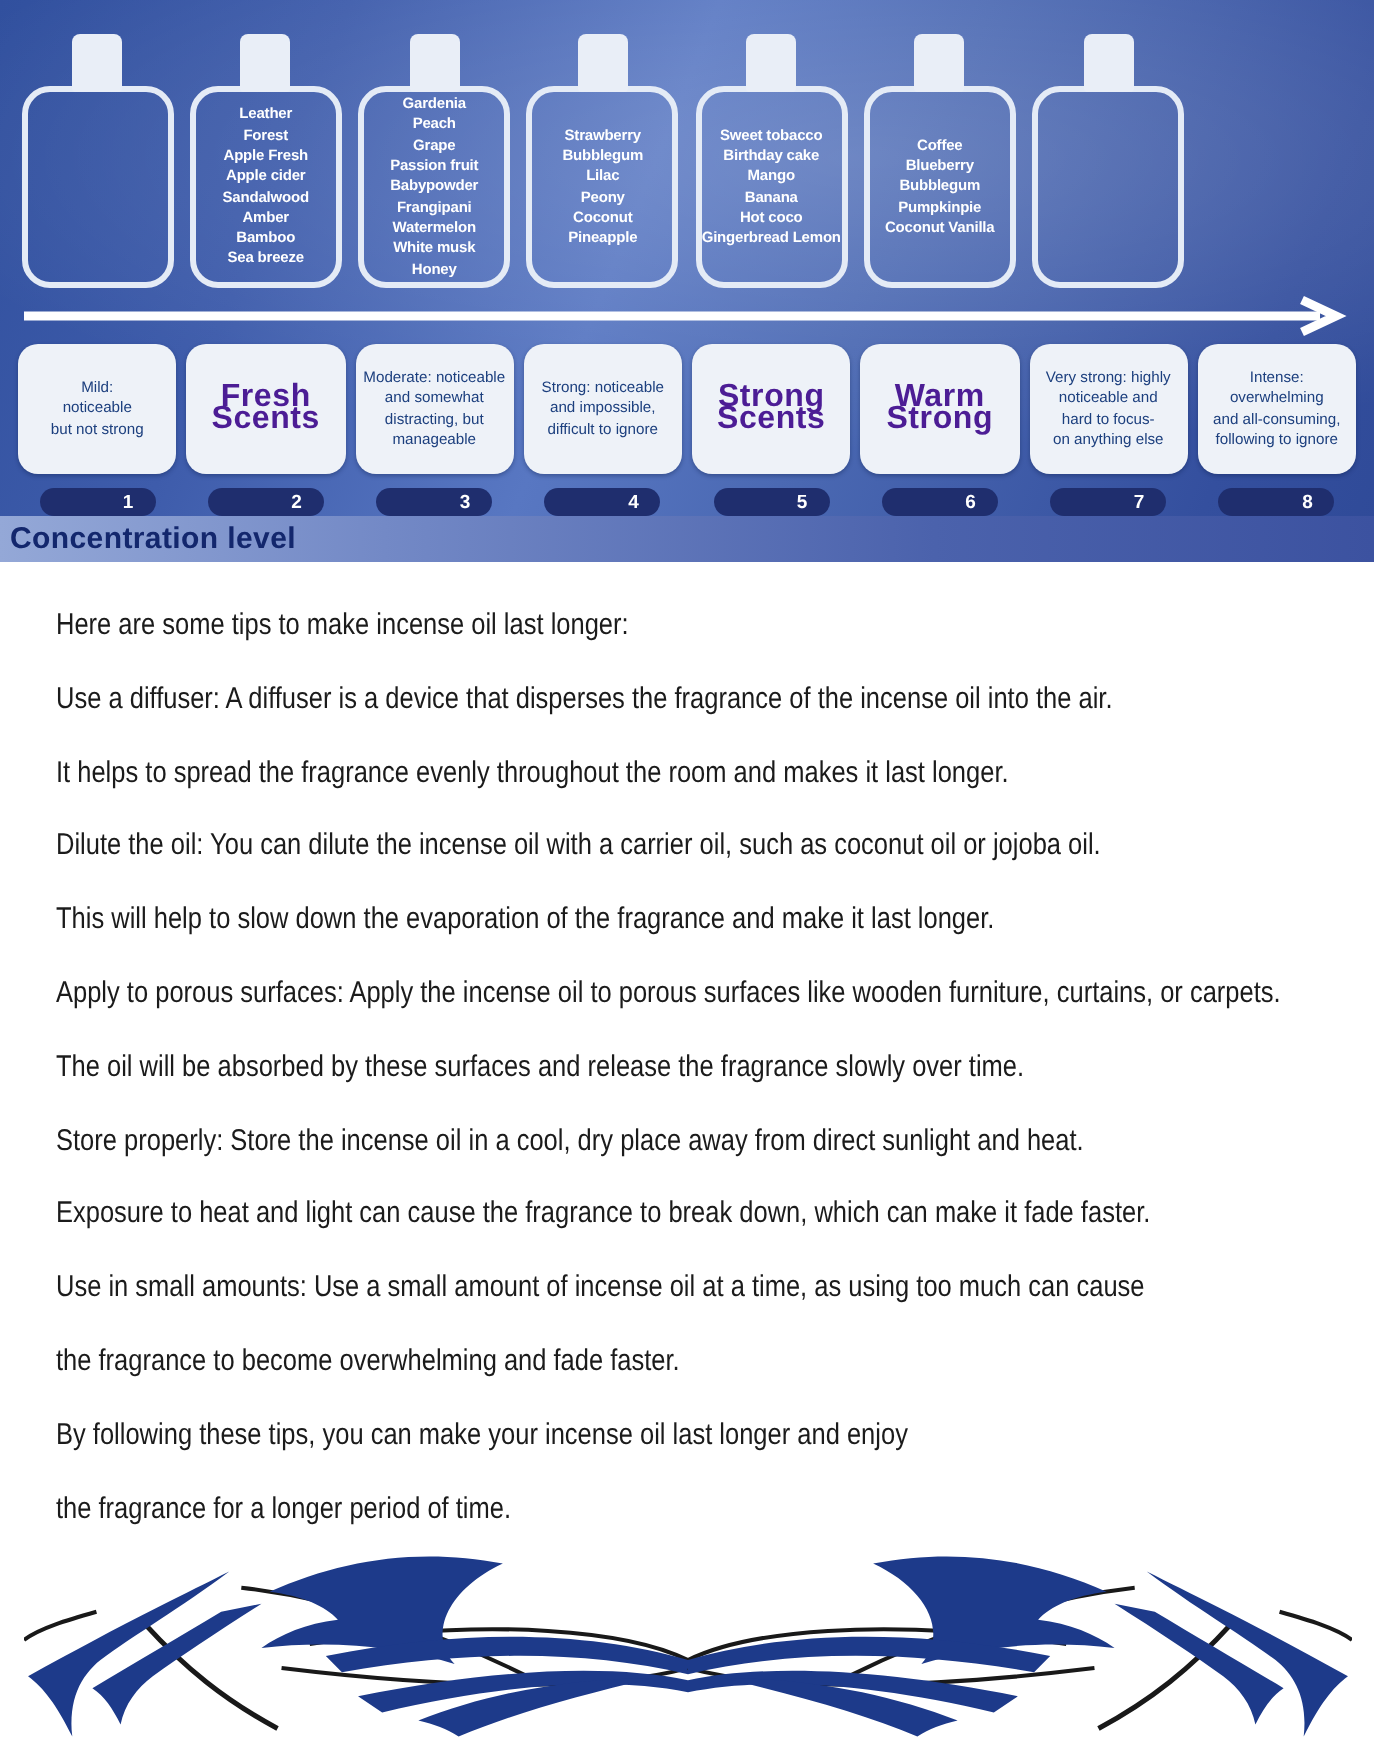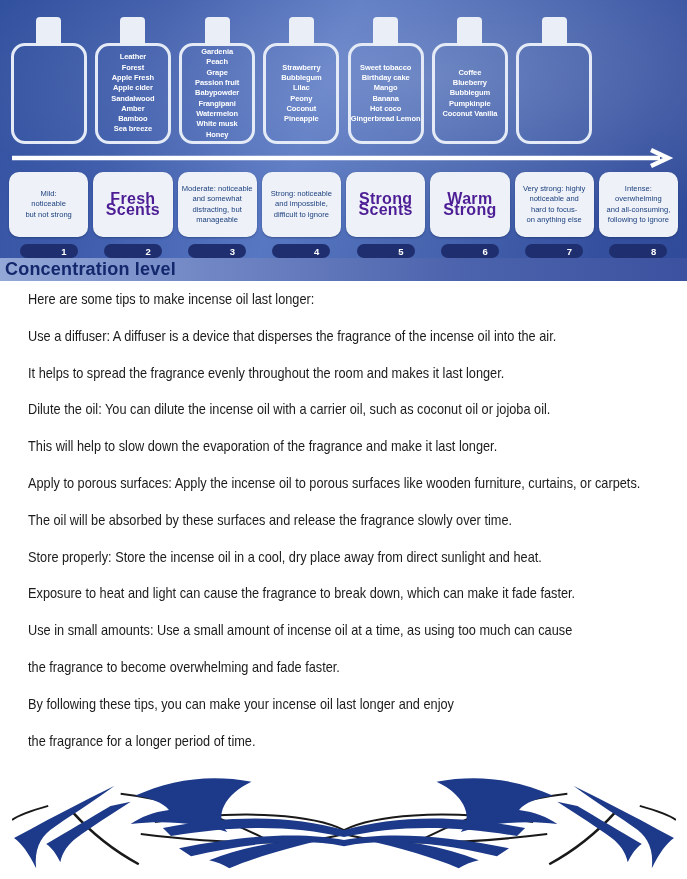--- a/index.html
+++ b/index.html
@@ -42,23 +42,23 @@
     color:#ffffff;font-size:9.5px;font-weight:bold;
     display:flex;align-items:center;justify-content:flex-end;
     padding-right:11px;box-sizing:border-box;
   }
   
   .band{
     position:absolute;left:0;right:0;bottom:0;height:23px;
     background:linear-gradient(90deg,#94a8d7 0%,#7389c6 28%,#4b62ac 68%,#3c52a0 100%);
     display:flex;align-items:center;
   }
-  .band .axis-title{color:#13276d;font-weight:bold;font-size:18px;padding-left:5px;letter-spacing:.2px;}
-  
-  .tips{padding:0 0 0 28px;}
+  .band .axis-title{color:#13276d;font-weight:bold;font-size:15px;padding-left:5px;letter-spacing:.2px;}
+  
+  .tips{padding:14px 0 0 28px;}
   .tips p{
     margin:0;font-size:15px;line-height:36.8px;color:#1b1b1b;white-space:nowrap;
     transform:scaleX(.85);transform-origin:0 50%;
   }
   
   .flourish{position:absolute;left:0;right:0;bottom:2px;display:flex;justify-content:center;}
 </style>
 </head>
 <body>
 

